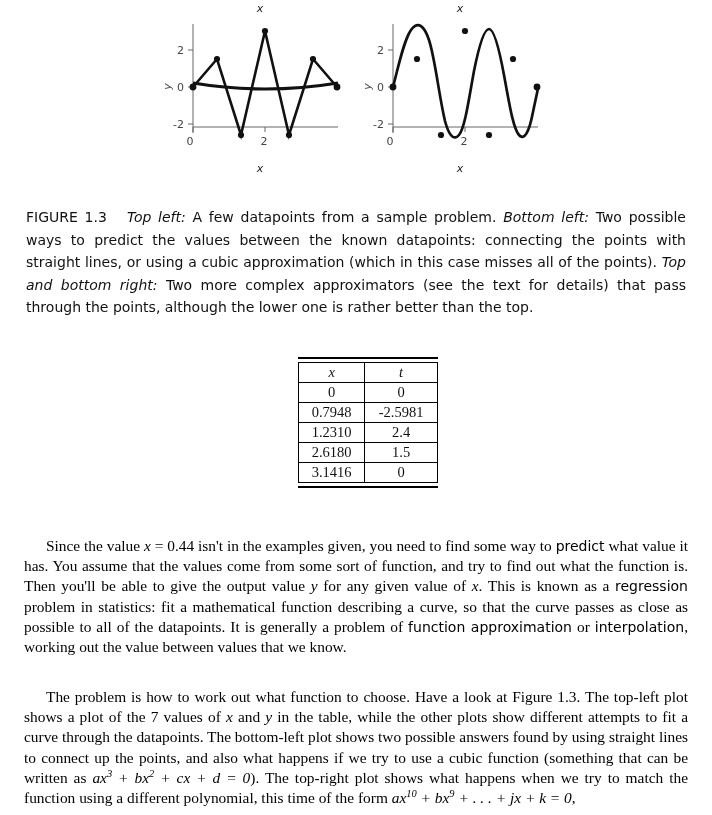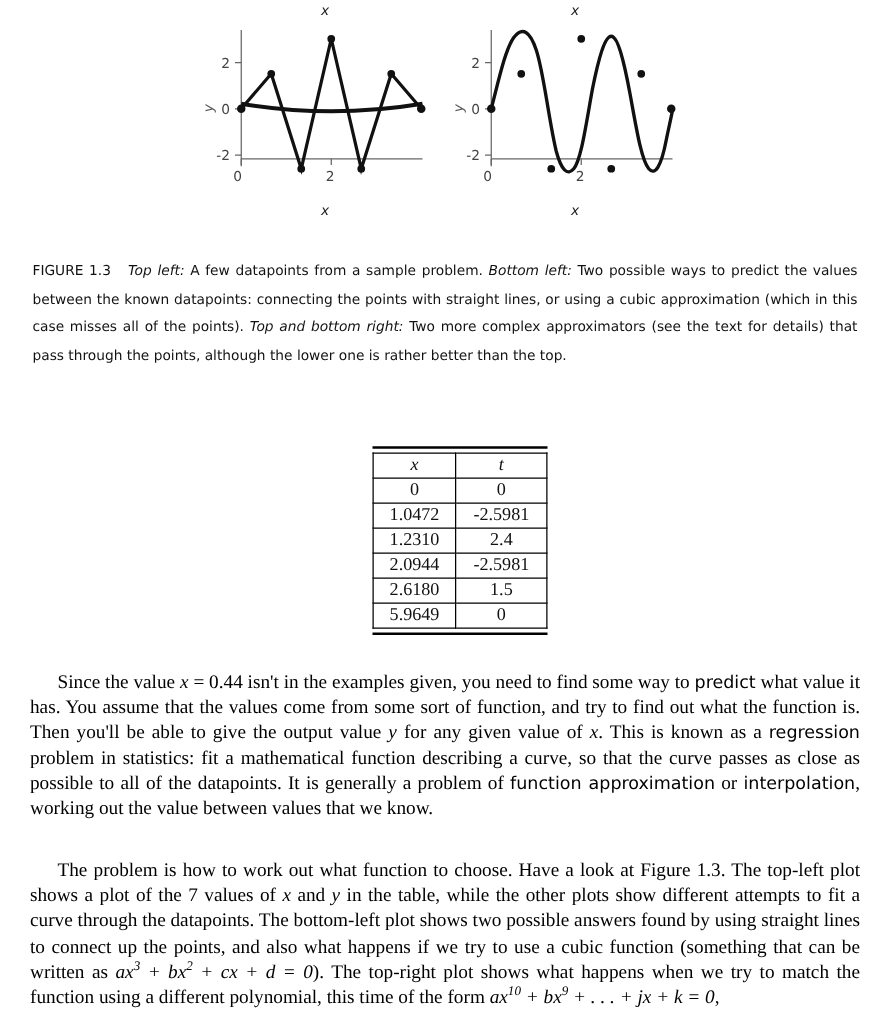--- a/index.html
+++ b/index.html
@@ -62,21 +62,21 @@
     font-size: 11px;
     fill: #444;
   }
 
   
   .caption {
     position: absolute;
     left: 26px; top: 206px;
     width: 660px;
     font-family: "DejaVu Sans", sans-serif;
-    font-size: 11px;
+    font-size: 14px;
     line-height: 22.5px;
     text-align: justify;
     color: #111;
   }
   .caption .fignum { font-family: "DejaVu Sans", sans-serif; }
   .caption em { font-style: italic; }
 
   
   .table-wrap {
     position: absolute;
@@ -229,37 +229,33 @@
           <th>x</th>
           <th>t</th>
         </tr>
       </thead>
       <tbody>
         <tr>
           <td>0</td>
           <td>0</td>
         </tr>
         <tr>
-          <td>1.0472</td>
+          <td>0.7948</td>
           <td>-2.5981</td>
         </tr>
         <tr>
           <td>1.2310</td>
           <td>2.4</td>
         </tr>
         <tr>
-          <td>2.0944</td>
-          <td>-2.5981</td>
-        </tr>
-        <tr>
           <td>2.6180</td>
           <td>1.5</td>
         </tr>
         <tr>
-          <td>5.9649</td>
+          <td>3.1416</td>
           <td>0</td>
         </tr>
       </tbody>
     </table>
     <div class="rule-bottom"></div>
   </div>
 
   <div class="body-text indent" id="para1"><span>Since the value </span><span class="mathit">x</span><span> = 0.44 isn't in the examples given, you need to find some way to </span><span class="sans">predict</span><span> what value it has. You assume that the values come from some sort of function, and try to find out what the function is. Then you'll be able to give the output value </span><span class="mathit">y</span><span> for any given value of </span><span class="mathit">x</span><span>. This is known as a </span><span class="sans">regression</span><span> problem in statistics: fit a mathematical function describing a curve, so that the curve passes as close as possible to all of the datapoints. It is generally a problem of </span><span class="sans">function approximation</span><span> or </span><span class="sans">interpolation</span><span>, working out the value between values that we know.</span></div>
 
   <div class="body-text indent" id="para2"><span>The problem is how to work out what function to choose. Have a look at Figure 1.3. The top-left plot shows a plot of the 7 values of </span><span class="mathit">x</span><span> and </span><span class="mathit">y</span><span> in the table, while the other plots show different attempts to fit a curve through the datapoints. The bottom-left plot shows two possible answers found by using straight lines to connect up the points, and also what happens if we try to use a cubic function (something that can be written as </span><span class="mathit">ax</span><sup class="mathit">3</sup><span class="mathit"> + bx</span><sup class="mathit">2</sup><span class="mathit"> + cx + d = 0</span><span>). The top-right plot shows what happens when we try to match the function using a different polynomial, this time of the form </span><span class="mathit">ax</span><sup class="mathit">10</sup><span class="mathit"> + bx</span><sup class="mathit">9</sup><span class="mathit"> + . . . + jx + k = 0</span><span>,</span></div>

